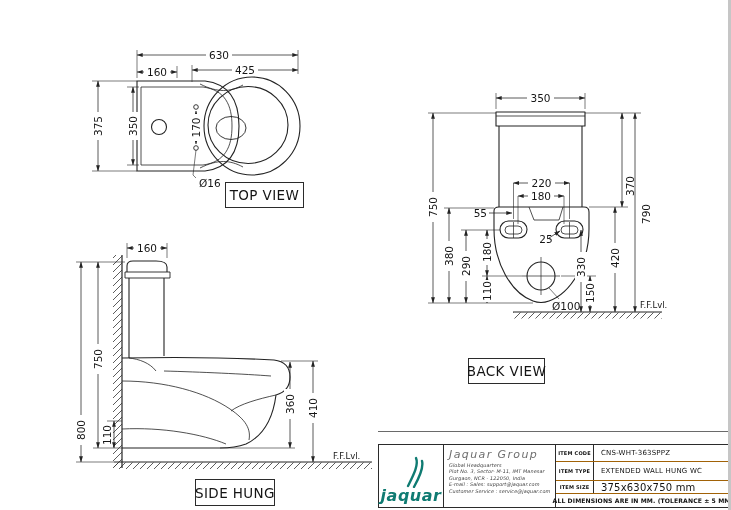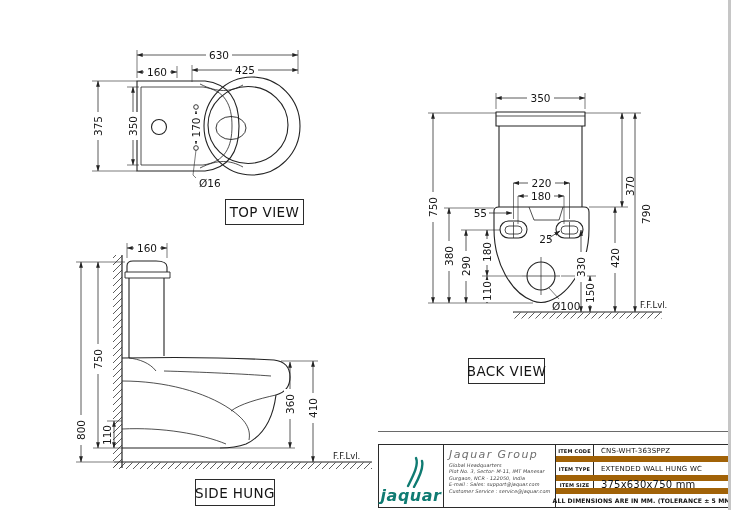--- a/index.html
+++ b/index.html
@@ -29,21 +29,21 @@
   }
   .logo-word{font-style:italic;font-weight:bold;font-size:16px;line-height:16px;letter-spacing:.5px}
   .tb-info{
     position:absolute;left:65px;top:0;width:112px;height:100%;
     border-right:1px solid #2b2b2b;box-sizing:border-box;
     padding:2px 0 0 5px;overflow:hidden;font-style:italic;
   }
   .company{font-size:11px;line-height:15px;color:#6e6e6e;letter-spacing:1.4px;white-space:nowrap}
   .addr{font-size:4.9px;line-height:6.4px;color:#3e3e3e;letter-spacing:.1px;white-space:nowrap}
   .tb-table{position:absolute;left:177px;top:0;right:0;height:100%;display:flex;flex-direction:column}
-  .tb-row{display:flex;border-bottom:6px solid #a16207;box-sizing:border-box}
+  .tb-row{display:flex;border-bottom:1px solid #a16207;box-sizing:border-box}
   .tb-row.r1{height:17px}.tb-row.r2{height:19px}.tb-row.r3{height:13px}
   .tb-label{
     width:38px;border-right:1px solid #2b2b2b;box-sizing:border-box;
     display:flex;align-items:center;justify-content:center;
     font-size:5px;font-weight:bold;letter-spacing:.2px;color:#111;white-space:nowrap;
   }
   .tb-value{
     flex:1;display:flex;align-items:center;padding-left:7px;
     font-size:7px;letter-spacing:.2px;color:#111;white-space:nowrap;
   }
@@ -240,21 +240,21 @@
       <rect x="284" y="389" width="12" height="30" fill="#fff"></rect>
       <text class="m" text-anchor="middle" transform="rotate(-90 290 404)" x="290" y="407.8">360</text>
       <rect x="307" y="393" width="12" height="30" fill="#fff"></rect>
       <text class="m" text-anchor="middle" transform="rotate(-90 313 408)" x="313" y="411.8">410</text>
       <text class="sm" x="333" y="459">F.F.Lvl.</text>
     </g>
   </g>
 </svg>
 
 
-<div class="vlabel" style="left:225px;top:199px;width:77px;height:24px">TOP VIEW</div>
+<div class="vlabel" style="left:225px;top:182px;width:77px;height:24px">TOP VIEW</div>
 <div class="vlabel" style="left:468px;top:358px;width:75px;height:24px">BACK VIEW</div>
 <div class="vlabel" style="left:195px;top:479px;width:78px;height:25px">SIDE HUNG</div>
 
 
 <div class="tb-frameline"></div>
 <div class="tb">
   <div class="tb-logo">
     <svg width="40" height="32" viewBox="0 0 40 32">
       <path d="M17,30 C22,20 28,9 25,2" stroke="#0f7b72" stroke-width="2.4" fill="none" stroke-linecap="round"></path>
       <path d="M23,31 C28,22 33,12 31,5" stroke="#0f7b72" stroke-width="2.4" fill="none" stroke-linecap="round"></path>

